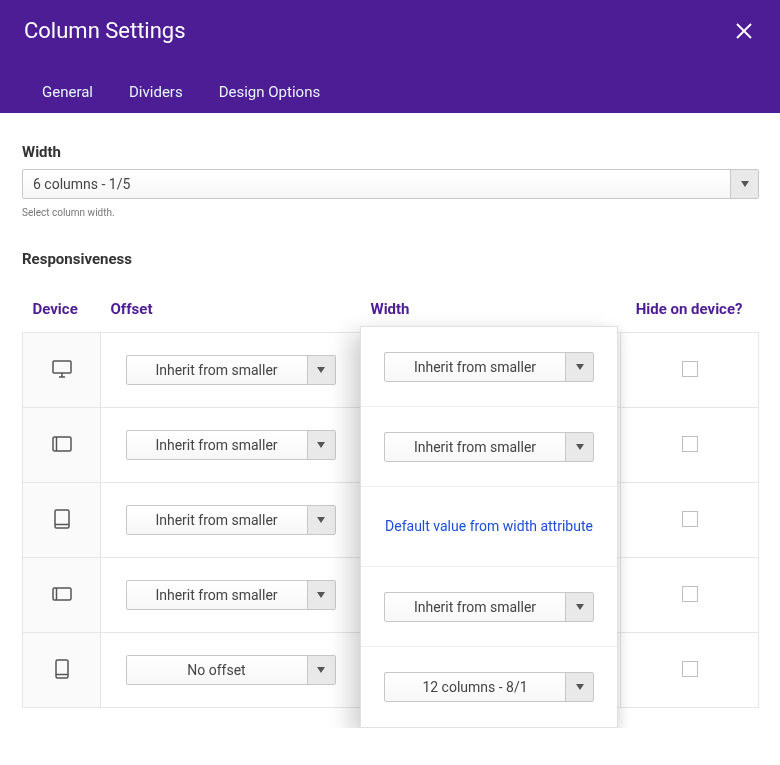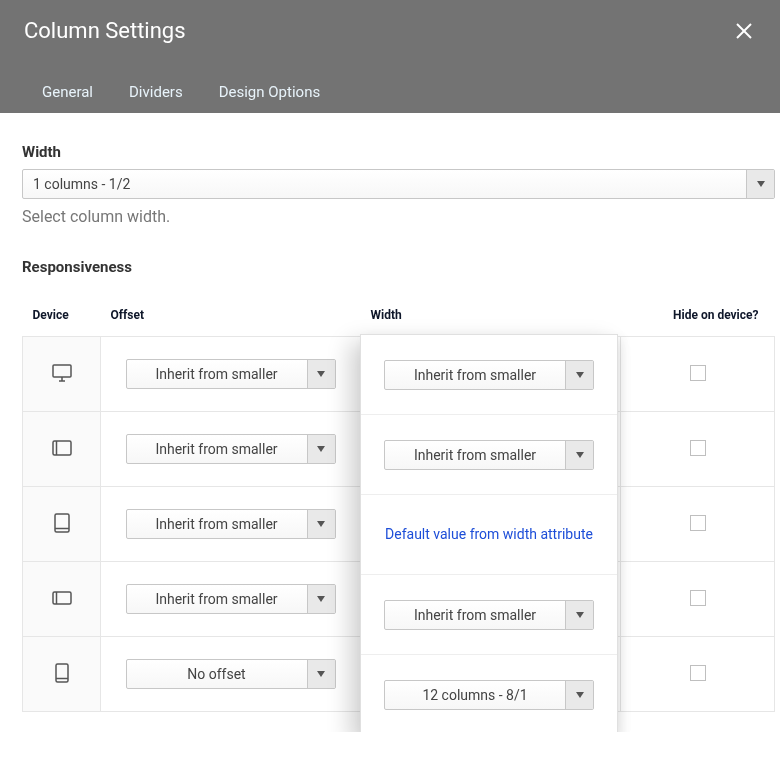--- a/index.html
+++ b/index.html
@@ -4,21 +4,21 @@
 <style>
   * { box-sizing: border-box; margin: 0; padding: 0; }
   body {
     font-family: -apple-system, BlinkMacSystemFont, "Segoe UI", Roboto, "Helvetica Neue", Arial, sans-serif;
     font-size: 14px;
     color: #444;
     background: #fff;
     width: 780px;
   }
   .header {
-    background: #737373;
+    background: #4c1d95;
     color: #fff;
     padding: 0;
   }
   .titlebar {
     display: flex;
     align-items: center;
     justify-content: space-between;
     padding: 18px 24px 0 24px;
   }
   .title {
@@ -45,21 +45,21 @@
     font-size: 15px;
     color: #e8f3fa;
     border-top-left-radius: 4px;
     border-top-right-radius: 4px;
   }
   .tab.active {
     background: #fff;
     color: #555;
   }
   .body {
-    padding: 30px 5px 20px 22px;
+    padding: 30px 21px 20px 22px;
   }
   .field-label {
     font-weight: 700;
     font-size: 15px;
     color: #333;
     margin-bottom: 8px;
   }
   .select {
     display: flex;
     align-items: center;
@@ -83,41 +83,41 @@
     height: 100%;
     border-left: 1px solid #c7c7c7;
     background: #e9e9e9;
     display: flex;
     align-items: center;
     justify-content: center;
   }
   .select .select-arrow svg { fill: #555; }
   .width-select { width: 100%; }
   .helper {
-    font-size: 16px;
+    font-size: 10px;
     color: #777;
     margin-top: 8px;
   }
   .section-label {
     font-weight: 700;
     font-size: 15px;
     color: #333;
     margin-top: 32px;
     margin-bottom: 24px;
   }
   .resp-wrap { position: relative; }
   .resp-table {
     width: 100%;
     border-collapse: collapse;
   }
   .resp-table th {
     text-align: left;
     font-weight: 700;
-    font-size: 12px;
-    color: #0f172a;
+    font-size: 15px;
+    color: #4c1d95;
     padding: 8px 10px 14px 10px;
   }
   .resp-table td {
     border: 1px solid #e6e6e6;
     padding: 22px 14px;
     vertical-align: middle;
     text-align: center;
   }
   .col-device { width: 78px; background: #fafafa; padding: 0; }
   .col-offset { width: 260px; }
@@ -180,21 +180,21 @@
     <div class="tab">General</div>
     <div class="tab">Dividers</div>
     <div class="tab">Design Options</div>
   </div>
 </div>
 
 <div class="body">
 
   <div class="field-label">Width</div>
   <div class="select width-select">
-    <div class="select-value">1 columns - 1/2</div>
+    <div class="select-value">6 columns - 1/5</div>
     <div class="select-arrow">
       <svg width="8" height="6" viewBox="0 0 8 6">
           <polygon points="0,0 8,0 4,6"></polygon>
         </svg>
     </div>
   </div>
   <div class="helper">Select column width.</div>
 
   <div class="section-label">Responsiveness</div>
 

